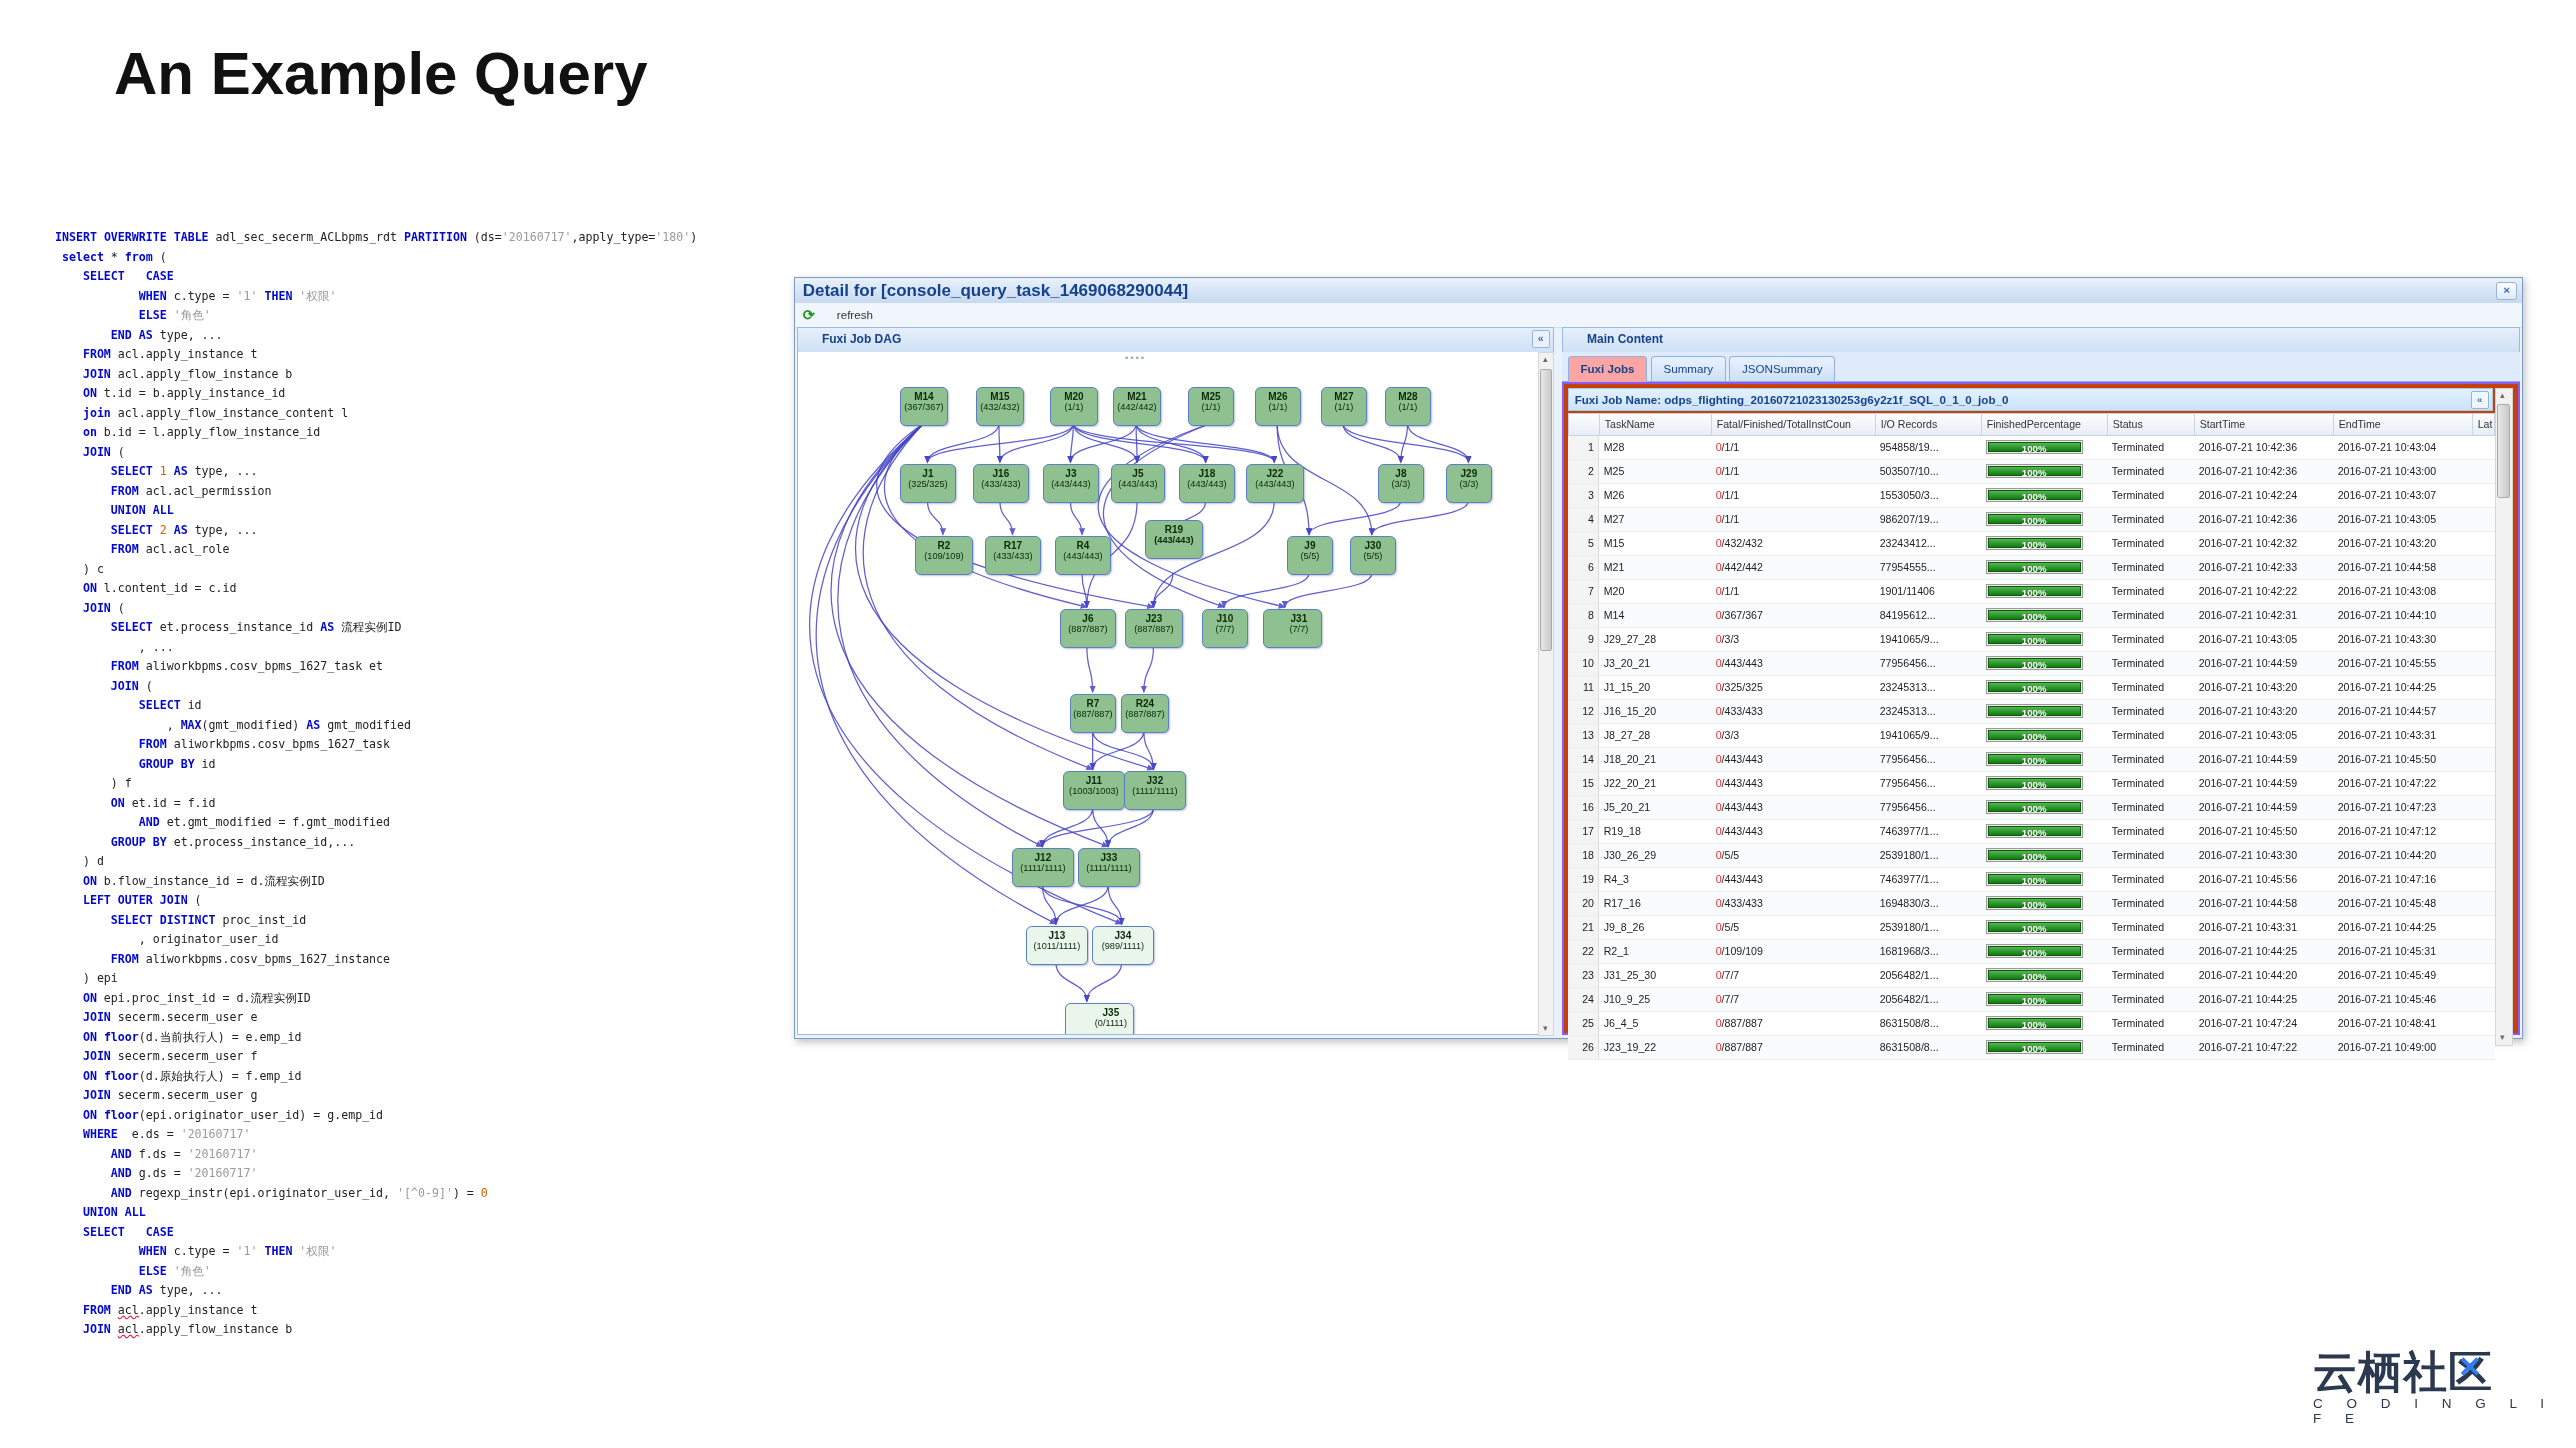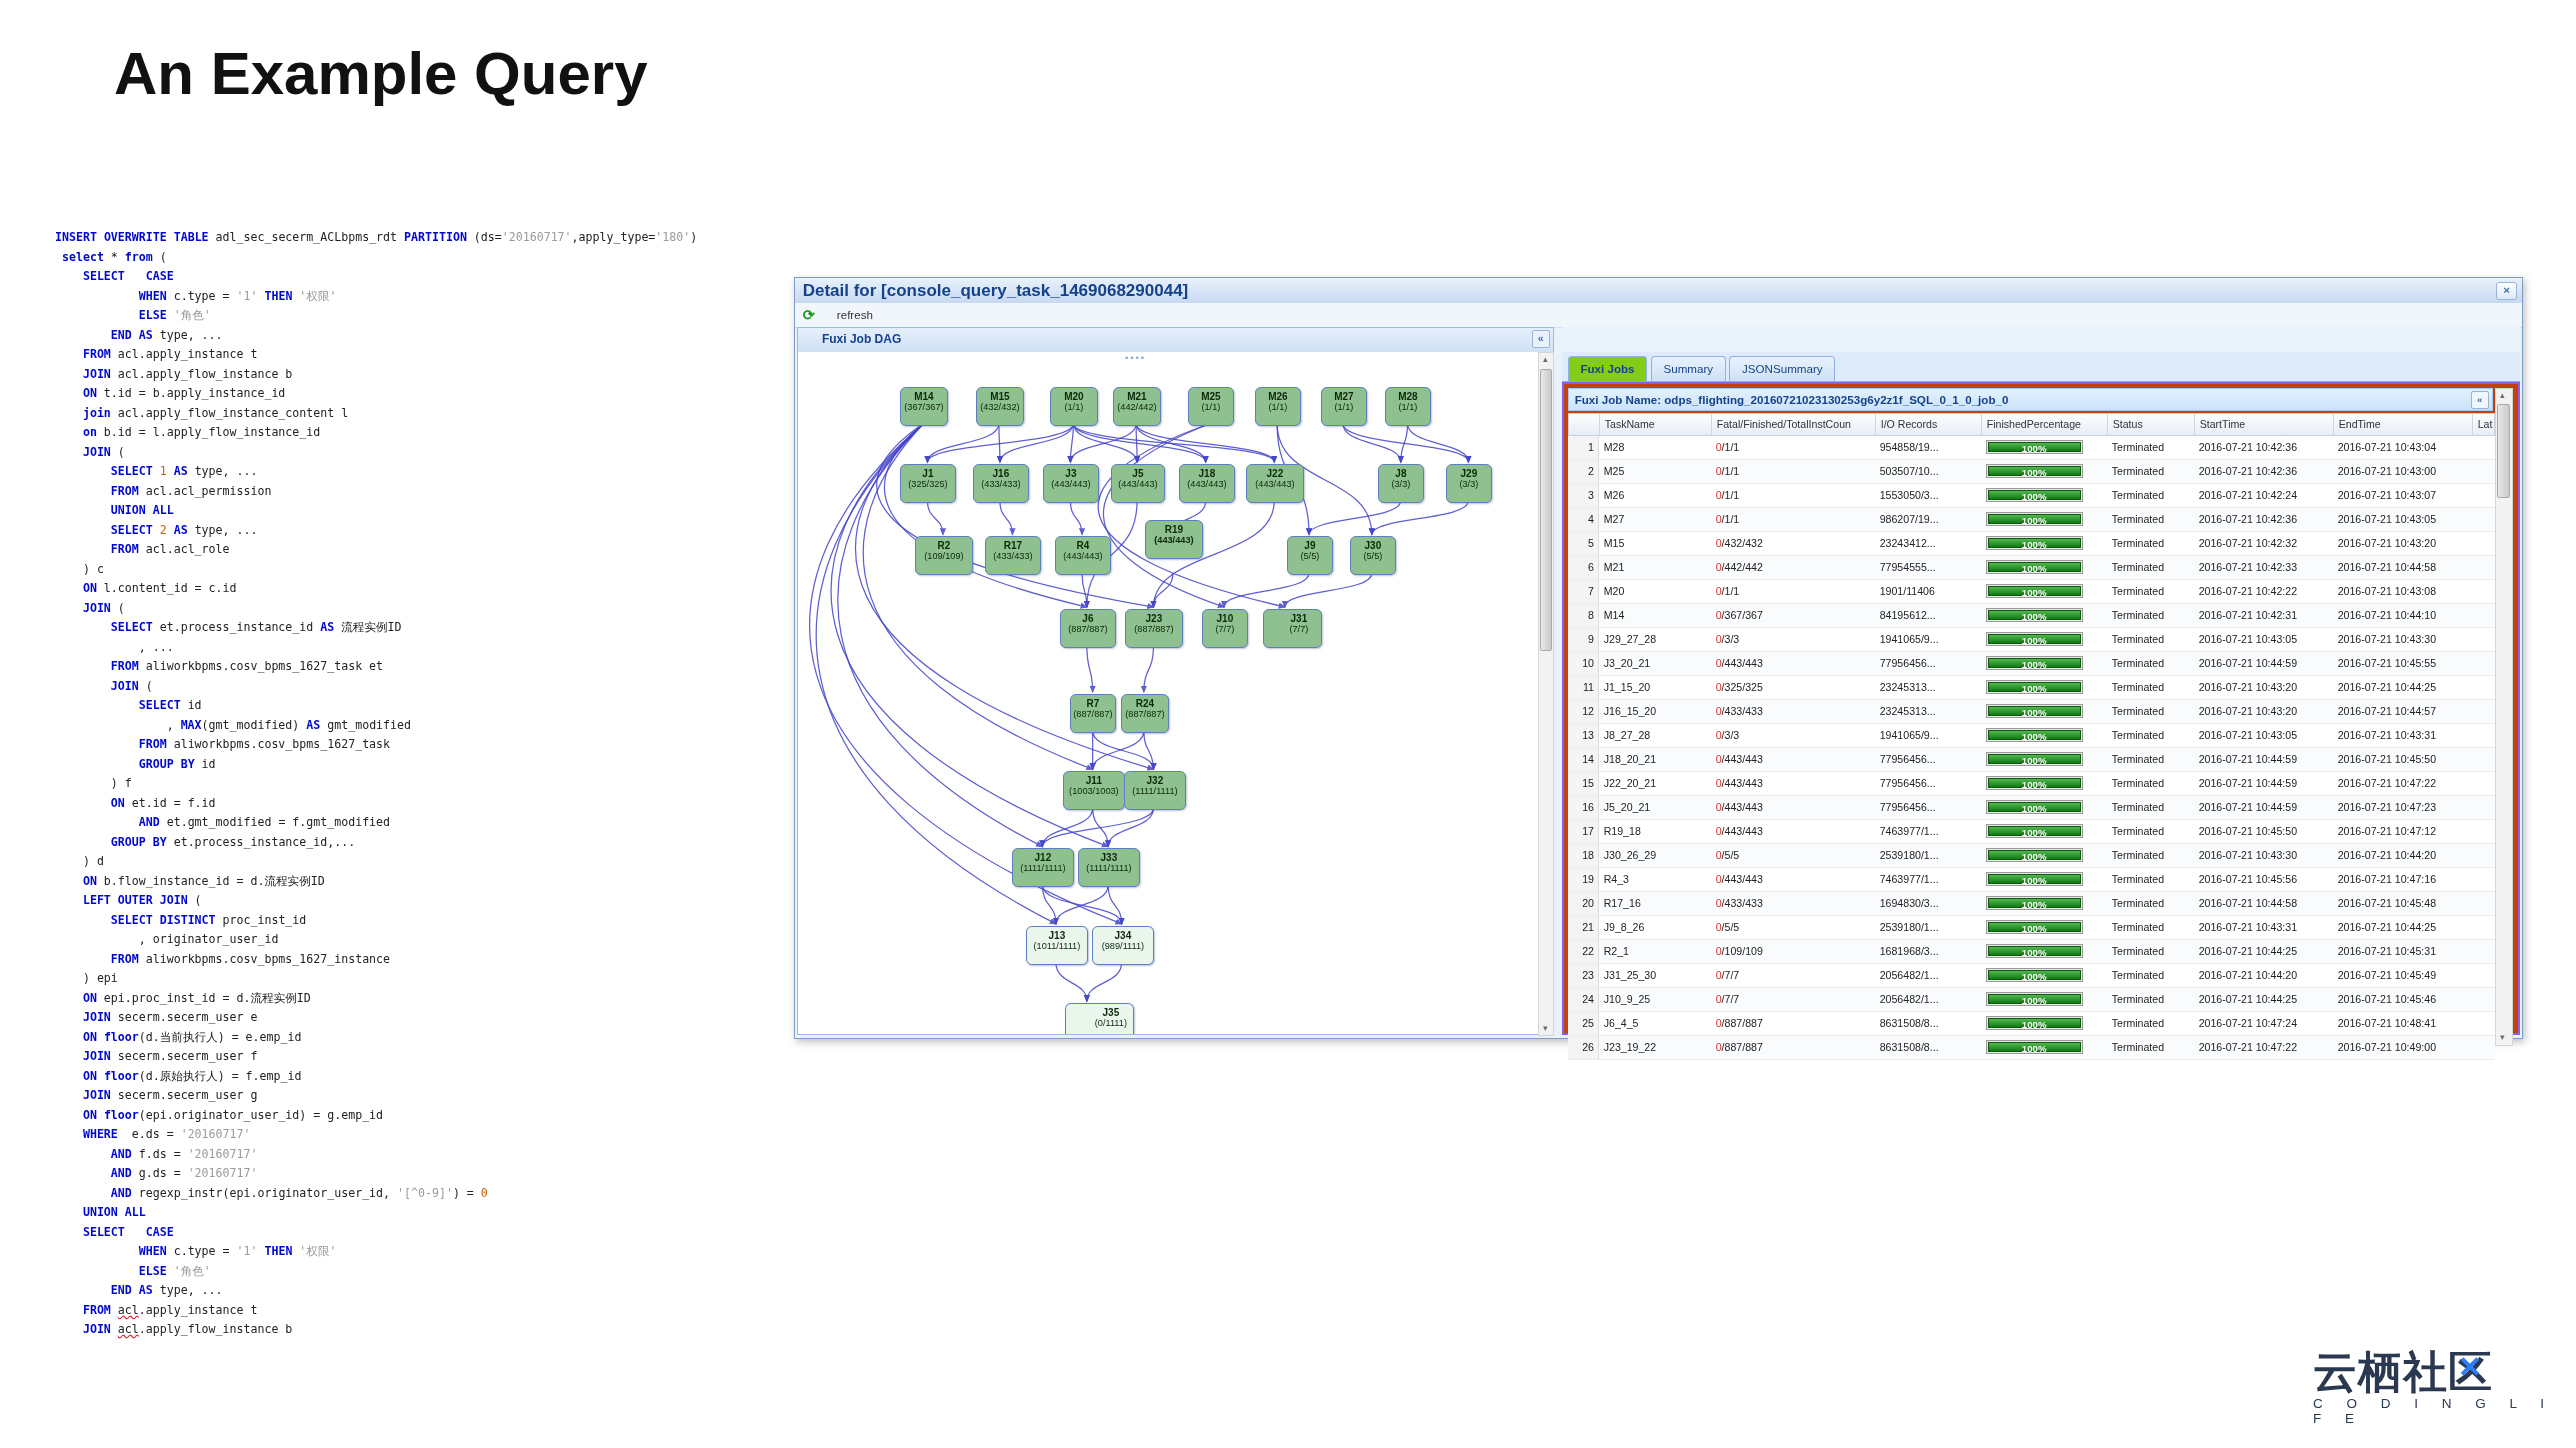--- a/index.html
+++ b/index.html
@@ -50,21 +50,21 @@
   .node span{display:block;font-size:9.2px;margin-top:0px;}
   #edges{position:absolute;left:0;top:0;pointer-events:none;}
   
   #main-panel{left:767px;top:49px;width:958px;height:708px;background:#eaf2fb;}
   #tab-bar{position:absolute;left:0;top:25px;right:0;height:29px;border-bottom:1px solid #8db2e3;
        background:#dfeafb;padding-left:3.9px;}
   .tab{position:relative;display:inline-block;height:24px;margin:3.9px 1.9px 0 1.9px;padding:0 11.6px;
        border:1px solid #8db2e3;border-bottom:none;border-radius:3.9px 3.9px 0 0;
        background:linear-gradient(#e8f2fd,#cee0f5);color:#15428b;font-size:11.6px;line-height:24px;
        cursor:pointer;top:0;}
-  .tab.active{background:#84cc16;font-weight:bold;height:26px;top:0px;}
+  .tab.active{background:#fca5a5;font-weight:bold;height:26px;top:0px;}
   #main-body{position:absolute;left:0;top:55px;right:0;bottom:0;background:#c2410c;border:2px solid #8b5cf6;padding-left:16px;}
   #jobbar{left:3.9px;top:3.9px;width:925px;height:23px;background:linear-gradient(#e3f1fe,#cbe3fa);
        border:1px solid #a8c8e8;color:#15428b;font-weight:bold;font-size:11.6px;line-height:21px;
        padding-left:5.8px;box-sizing:border-box;}
   #job-collapse{right:2.9px;top:1.9px;width:16.4px;height:16.4px;border:1px solid #98b3d6;border-radius:1.9px;
        background:#eef6fe;color:#3f6fae;text-align:center;line-height:15.5px;font-size:9.7px;cursor:pointer;}
   #main-scroll{left:931px;top:3.9px;width:15.5px;height:656px;}
   
   #tbl{left:3.9px;top:29px;width:927px;}
   .trow,#thead{display:grid;grid-template-columns:31px 112px 164px 106px 126px 87px 139px 139px 23px;}
@@ -317,20 +317,23 @@
       </div>
     <div class="abs" id="dag-dots">••••</div>
     <div class="abs vscroll" id="dag-scroll">
       <div class="sarrow" style="top:0">▲</div>
       <div class="vthumb" style="top:15.5px;height:280px"></div>
       <div class="sarrow" style="bottom:0">▼</div>
     </div>
   </div>
 
   <div class="abs" id="main-panel">
+    <div class="panel-hd">
+      <span>Main Content</span>
+    </div>
     <div id="tab-bar"><div class="tab active">Fuxi Jobs</div><div class="tab">Summary</div><div class="tab">JSONSummary</div></div>
     <div id="main-body">
       <div class="abs" id="jobbar">
         <span>Fuxi Job Name: odps_flighting_20160721023130253g6y2z1f_SQL_0_1_0_job_0</span>
         <div class="abs" id="job-collapse">«</div>
       </div>
       <div class="abs" id="tbl">
         <div id="thead">
             <div></div>
             <div>TaskName</div>

